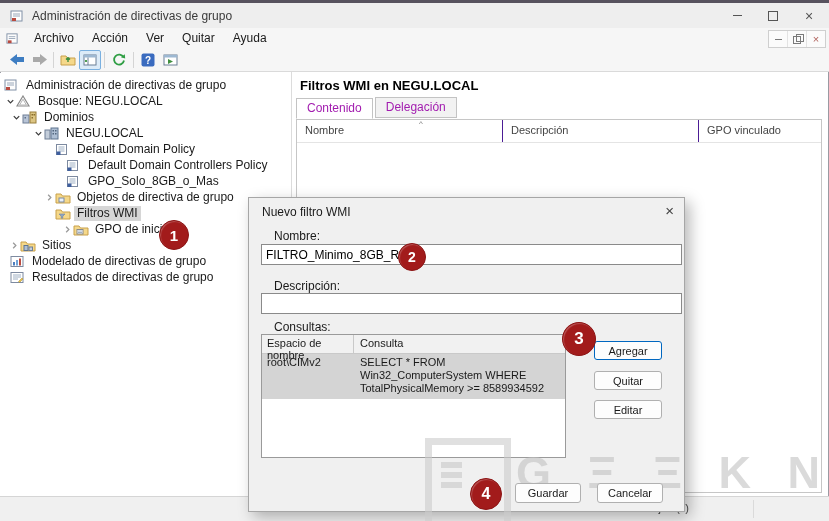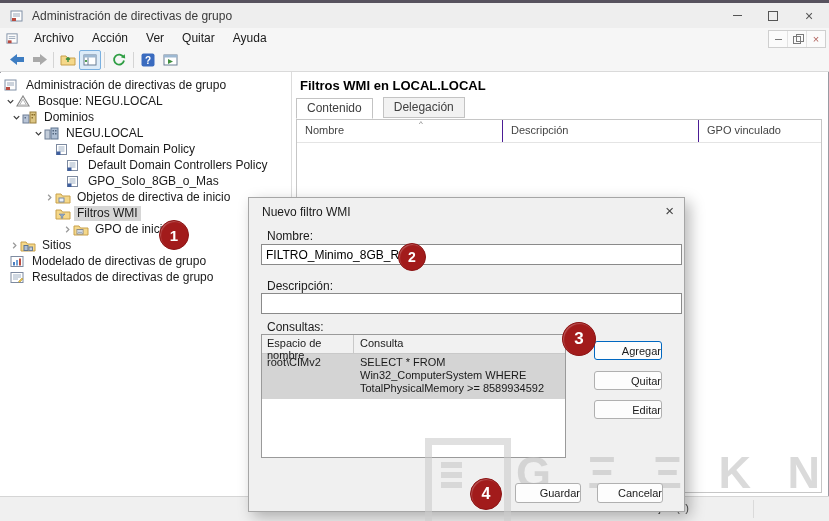--- a/index.html
+++ b/index.html
@@ -40,48 +40,48 @@
   .vdivider{position:absolute;left:291px;top:72px;width:1px;bottom:24px;background:#dcdcdc;}
   .trow{height:16px;display:flex;align-items:center;font-size:12px;white-space:nowrap;}
   .chev{width:12px;flex:0 0 12px;display:flex;align-items:center;justify-content:center;}
   .ticon{width:16px;flex:0 0 16px;display:flex;align-items:center;margin-right:3px;}
   .tlabel{padding:0 3px;line-height:15px;}
   .trow.selected .tlabel{background:#d6d6d6;}
   
   .rpanel{position:absolute;left:292px;top:72px;right:1px;bottom:24px;background:#fff;}
   .rheader{position:absolute;left:8px;top:6px;font-size:13px;font-weight:bold;color:#000;}
   .tabs{position:absolute;left:4px;top:26px;height:20px;display:flex;align-items:flex-end;font-size:12px;}
-  .tab{padding:2px 10px 3px 10px;border:1px solid #c3c3c3;background:#f2f2f2;margin-right:10px;color:#404040;}
+  .tab{padding:2px 10px 3px 10px;border:1px solid #c3c3c3;background:#f2f2f2;margin-right:2px;color:#a21caf;}
   .tab.active{background:#fff;border-bottom:1px solid #fff;position:relative;top:1px;}
   .listbox{position:absolute;left:4px;top:47px;right:6px;bottom:4px;border:1px solid #c6c6c6;background:#fff;}
   .lheader{display:flex;height:22px;border-bottom:1px solid #e4e4e4;font-size:11px;color:#444;position:relative;}
   .lcol{padding:4px 0 0 8px;box-sizing:border-box;border-right:1px solid #4c1d95;height:22px;}
   .lcol:last-child{border-right:none;}
   .sortcaret{position:absolute;left:122px;top:-1px;font-size:8px;color:#777;}
   
   .statusbar{position:absolute;left:0;bottom:0;width:100%;height:24px;background:#f0f0f0;border-top:1px solid #d5d5d5;}
   .statustext{position:absolute;left:637px;top:5px;font-size:11px;color:#4a4a4a;}
   .statusdiv{position:absolute;left:753px;top:3px;width:1px;height:18px;background:#dadada;}
   
   .dialog{position:absolute;left:248px;top:197px;width:437px;height:315px;background:#f0f0f0;
           border:1px solid #a6a6a6;box-sizing:border-box;box-shadow:5px 5px 14px rgba(0,0,0,.28);}
   .dtitle{position:absolute;left:13px;top:7px;font-size:12px;color:#1a1a1a;}
   .dclose{position:absolute;right:10px;top:4px;font-size:15px;color:#444;}
-  .dlabel{position:absolute;left:18px;font-size:12px;}
+  .dlabel{position:absolute;left:25px;font-size:12px;}
   .dinput{position:absolute;left:12px;width:411px;height:19px;border:1px solid #8a8a8a;background:#fff;
           font-family:"Liberation Sans",sans-serif;font-size:12px;padding:0 4px;box-sizing:content-box;}
   .qtable{position:absolute;left:12px;top:136px;width:305px;height:124px;border:1px solid #9a9a9a;background:#fff;box-sizing:border-box;font-size:11px;}
   .qhead{display:flex;height:18px;background:#f1f1f1;border-bottom:1px solid #c9c9c9;}
   .qh1{width:92px;border-right:1px solid #c9c9c9;padding:2px 0 0 5px;box-sizing:border-box;}
   .qh2{flex:1;padding:2px 0 0 6px;}
   .qrow{display:flex;background:#d4d4d4;}
   .qc1{width:92px;padding:2px 0 0 5px;box-sizing:border-box;}
   .qc2{flex:1;padding:2px 6px 4px 6px;line-height:13px;}
   .btn{position:absolute;background:#fdfdfd;border:1px solid #b0b0b0;border-radius:3px;
-       font-family:"Liberation Sans",sans-serif;font-size:11px;color:#1a1a1a;padding:0;text-align:right;}
+       font-family:"Liberation Sans",sans-serif;font-size:11px;color:#1a1a1a;padding:0;}
   .btn.accent{border-color:#0067c0;}
   .sidebtn{left:345px;width:68px;height:19px;}
   .footbtn{width:66px;height:20px;top:285px;z-index:6;}
   
   .watermark{position:absolute;left:0;top:0;width:100%;height:100%;pointer-events:none;}
   .wm-square{position:absolute;left:425px;top:438px;width:72px;height:76px;border:7px solid rgba(203,203,203,.6);}
   .wm-bar{position:absolute;left:9px;width:21px;height:6px;background:rgba(203,203,203,.65);}
   .wm-text{position:absolute;left:516px;top:447px;font-size:45px;font-weight:bold;letter-spacing:12px;
            color:rgba(195,195,195,.62);font-family:"Liberation Sans",sans-serif;white-space:nowrap;}
   
@@ -307,21 +307,21 @@
           <svg width="9" height="9" viewBox="0 0 10 10">
             <polyline points="3.5,2 6.5,5 3.5,8" fill="none" stroke="#9a9a9a" stroke-width="1.4"></polyline>
           </svg>
         </span>
       <span class="ticon">
           <svg width="16" height="13" viewBox="0 0 16 13">
             <path d="M1 3 h5 l1.5 2 H15 v7 H1 Z" fill="#f5d88a" stroke="#c8a04a"></path>
             <rect x="4" y="7" width="5" height="4" fill="#e8f0fa" stroke="#7d8aa0"></rect>
           </svg>
         </span>
-      <span class="tlabel">Objetos de directiva de inicio</span>
+      <span class="tlabel">Objetos de directiva de grupo</span>
     </div>
 
     <div class="trow selected" style="padding-left:43px">
       <span class="chev"></span>
       <span class="ticon">
           <svg width="16" height="13" viewBox="0 0 16 13">
             <path d="M1 3 h5 l1.5 2 H15 v7 H1 Z" fill="#f5d88a" stroke="#c8a04a"></path>
             <path d="M4 7 h6 l-2.2 2.2 v2 h-1.6 v-2 Z" fill="#8fa6c4" stroke="#6f839e" stroke-width="0.6"></path>
           </svg>
         </span>
@@ -384,21 +384,21 @@
           </svg>
         </span>
       <span class="tlabel">Resultados de directivas de grupo</span>
     </div>
 
   </div>
 
   <div class="vdivider"></div>
 
   <div class="rpanel">
-    <div class="rheader">Filtros WMI en LOCAL.LOCAL</div>
+    <div class="rheader">Filtros WMI en NEGU.LOCAL</div>
     <div class="tabs">
       <span class="tab active">Contenido</span>
       <span class="tab">Delegación</span>
     </div>
     <div class="listbox">
       <div class="lheader">
         <span class="sortcaret">^</span>
         <div class="lcol" style="width:206px">Nombre</div>
         <div class="lcol" style="width:196px">Descripción</div>
         <div class="lcol" style="flex:1">GPO vinculado</div>

